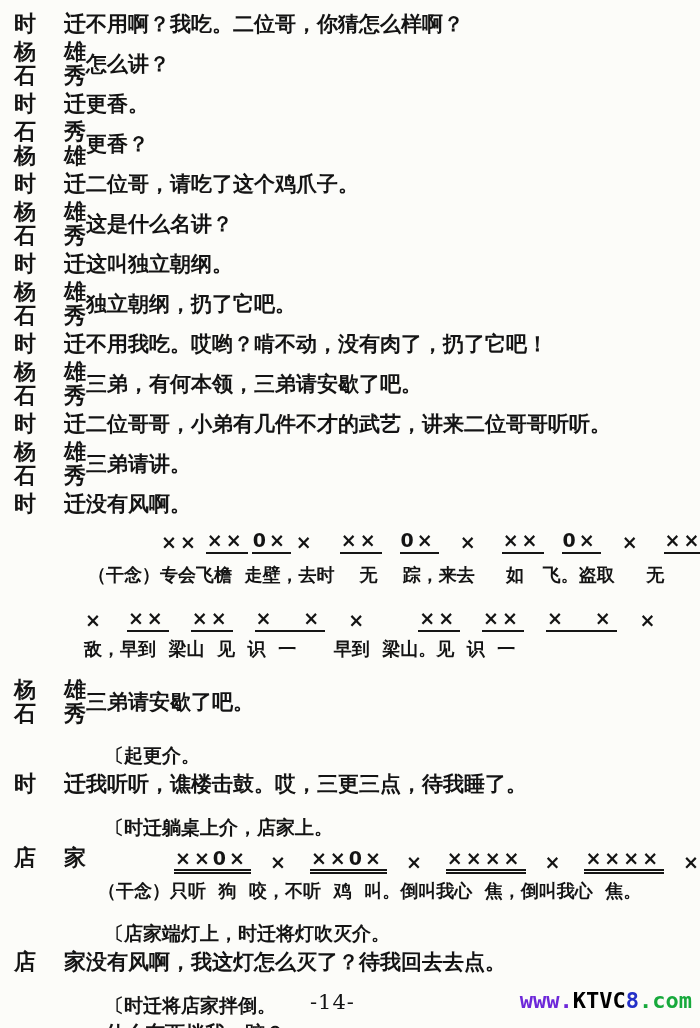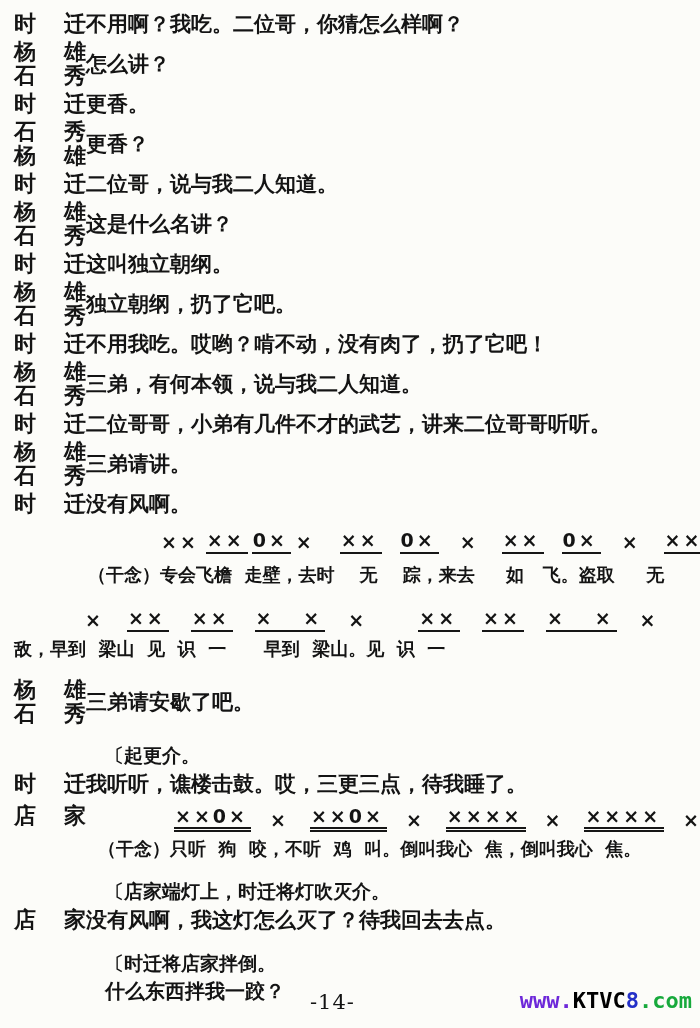--- a/index.html
+++ b/index.html
@@ -83,21 +83,21 @@
         </div>
         <div class="dtext">更香？</div>
       </div>
       <div class="dialogue">
         <div class="speaker">
           <div class="speaker-row">
             <span>时</span>
             <span>迁</span>
           </div>
         </div>
-        <div class="dtext">二位哥，说与我二人知道。</div>
+        <div class="dtext">二位哥，请吃了这个鸡爪子。</div>
       </div>
       <div class="dialogue">
         <div class="speaker">
           <div class="speaker-row">
             <span>杨</span>
             <span>雄</span>
           </div>
           <div class="speaker-row">
             <span>石</span>
             <span>秀</span>
@@ -140,21 +140,21 @@
         <div class="speaker">
           <div class="speaker-row">
             <span>杨</span>
             <span>雄</span>
           </div>
           <div class="speaker-row">
             <span>石</span>
             <span>秀</span>
           </div>
         </div>
-        <div class="dtext">三弟，有何本领，说与我二人知道。</div>
+        <div class="dtext">三弟，有何本领，三弟请安歇了吧。</div>
       </div>
       <div class="dialogue">
         <div class="speaker">
           <div class="speaker-row">
             <span>时</span>
             <span>迁</span>
           </div>
         </div>
         <div class="dtext">二位哥哥，小弟有几件不才的武艺，讲来二位哥哥听听。</div>
       </div>
@@ -204,21 +204,21 @@
             <span class="tok u0" style="margin-left: 0px;">×</span>
             <span class="tok u1" style="margin-left: 20px;">××</span>
             <span class="tok u1" style="margin-left: 22px;">××</span>
             <span class="tok u1" style="margin-left: 22px;">×   ×</span>
             <span class="tok u0" style="margin-left: 22px;">×</span>
             <span class="tok u1" style="margin-left: 48px;">××</span>
             <span class="tok u1" style="margin-left: 22px;">××</span>
             <span class="tok u1" style="margin-left: 22px;">×   ×</span>
             <span class="tok u0" style="margin-left: 22px;">×</span>
           </div>
-          <div class="lyrics" style="">敌，早到  梁山  见  识  一      早到  梁山。见  识  一</div>
+          <div class="lyrics" style="margin-left: 70px;">敌，早到  梁山  见  识  一      早到  梁山。见  识  一</div>
         </div>
       </div>
       <div class="dialogue">
         <div class="speaker">
           <div class="speaker-row">
             <span>杨</span>
             <span>雄</span>
           </div>
           <div class="speaker-row">
             <span>石</span>
@@ -230,20 +230,21 @@
       <div class="stage">〔起更介。</div>
       <div class="dialogue">
         <div class="speaker">
           <div class="speaker-row">
             <span>时</span>
             <span>迁</span>
           </div>
         </div>
         <div class="dtext">我听听，谯楼击鼓。哎，三更三点，待我睡了。</div>
       </div>
+      <div class="stage">〔时迁躺桌上介，店家上。</div>
       <div class="notation with-speaker">
         <div class="speaker">
           <div class="speaker-row">
             <span>店</span>
             <span>家</span>
           </div>
         </div>
         <div class="ncol">
           <div class="tokens" style="margin-left: 88px;">
             <span class="tok u2" style="margin-left: 0px;">××0×</span>

